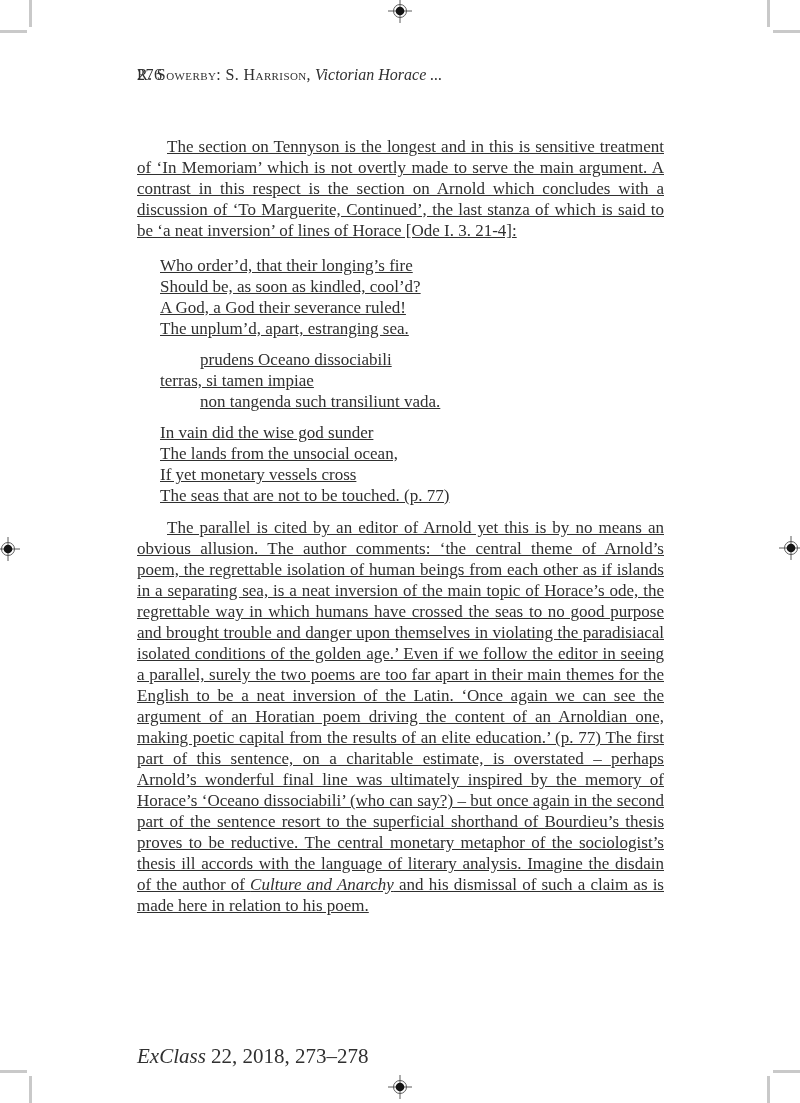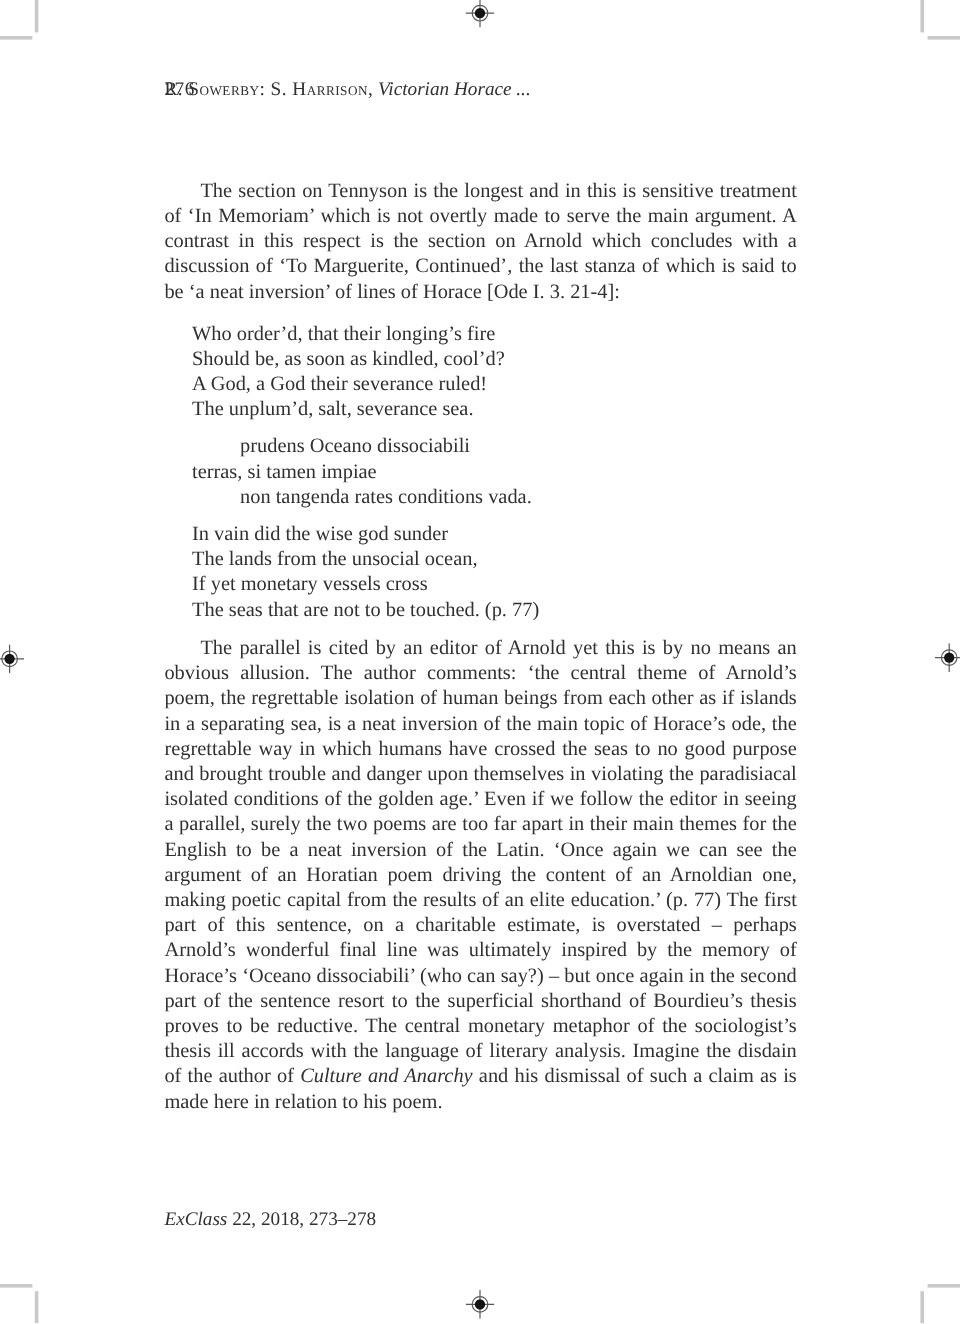--- a/index.html
+++ b/index.html
@@ -38,35 +38,36 @@
   .header { position: absolute; left: 137px; top: 66px; width: 527px; height: 22px; font-size: 16px; }
   .page-number { position: absolute; left: 0; top: 0; letter-spacing: 0.5px; }
   .running-head { width: 100%; text-align: left; }
   .running-head .sc { font-variant: small-caps; letter-spacing: 0.4px; }
   .running-head .it { font-style: italic; }
 
   
   .content {
     position: absolute;
     left: 137px;
-    top: 148px;
+    top: 136px;
     width: 527px;
     font-size: 17px;
     line-height: 21px;
+    text-decoration: underline;
   }
   .para { margin: 0; text-align: justify; text-indent: 30px; }
   .quote { margin: 14px 0 10px 0; padding-left: 23px; }
   .quote + .quote { margin-top: 10px; }
   .quote .line { white-space: nowrap; }
   .quote .line.indented { padding-left: 40px; }
   .para.second { margin-top: 11px; }
   .it { font-style: italic; }
 
   
-  .footer { position: absolute; left: 137px; top: 1008px; font-size: 16px; }
+  .footer { position: absolute; left: 137px; top: 1044px; font-size: 21px; }
   .footer .it { font-style: italic; }
 </style>
 </head>
 <body>
 
 <div class="page">
 
   <div class="crop v tl-v"></div>
   <div class="crop h tl-h"></div>
   <div class="crop v tr-v"></div>
@@ -118,27 +119,27 @@
   </div>
 
   <div class="content">
 
     <p class="para">The section on Tennyson is the longest and in this is sensitive treatment of ‘In Memoriam’ which is not overtly made to serve the main argument. A contrast in this respect is the section on Arnold which concludes with a discussion of ‘To Marguerite, Continued’, the last stanza of which is said to be ‘a neat inversion’ of lines of Horace [Ode I. 3. 21-4]:</p>
 
     <div class="quote">
       <div class="line">Who order’d, that their longing’s fire</div>
       <div class="line">Should be, as soon as kindled, cool’d?</div>
       <div class="line">A God, a God their severance ruled!</div>
-      <div class="line">The unplum’d, salt, severance sea.</div>
+      <div class="line">The unplum’d, apart, estranging sea.</div>
     </div>
 
     <div class="quote">
       <div class="line indented">prudens Oceano dissociabili</div>
       <div class="line">terras, si tamen impiae</div>
-      <div class="line indented">non tangenda rates conditions vada.</div>
+      <div class="line indented">non tangenda such transiliunt vada.</div>
     </div>
 
     <div class="quote">
       <div class="line">In vain did the wise god sunder</div>
       <div class="line">The lands from the unsocial ocean,</div>
       <div class="line">If yet monetary vessels cross</div>
       <div class="line">The seas that are not to be touched. (p. 77)</div>
     </div>
 
     <p class="para second"><span>The parallel is cited by an editor of Arnold yet this is by no means an obvious allusion. The author comments: ‘the central theme of Arnold’s poem, the regrettable isolation of human beings from each other as if islands in a separating sea, is a neat inversion of the main topic of Horace’s ode, the regrettable way in which humans have crossed the seas to no good purpose and brought trouble and danger upon themselves in violating the paradisiacal isolated conditions of the golden age.’ Even if we follow the editor in seeing a parallel, surely the two poems are too far apart in their main themes for the English to be a neat inversion of the Latin. ‘Once again we can see the argument of an Horatian poem driving the content of an Arnoldian one, making poetic capital from the results of an elite education.’ (p. 77) The first part of this sentence, on a charitable estimate, is overstated – perhaps Arnold’s wonderful final line was ultimately inspired by the memory of Horace’s ‘Oceano dissociabili’ (who can say?) – but once again in the second part of the sentence resort to the superficial shorthand of Bourdieu’s thesis proves to be reductive. The central monetary metaphor of the sociologist’s thesis ill accords with the language of literary analysis. Imagine the disdain of the author of </span><span class="it">Culture and Anarchy</span><span> and his dismissal of such a claim as is made here in relation to his poem.</span></p>

